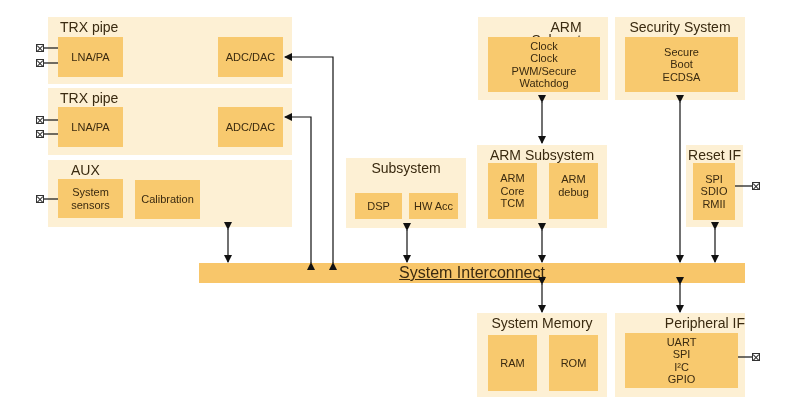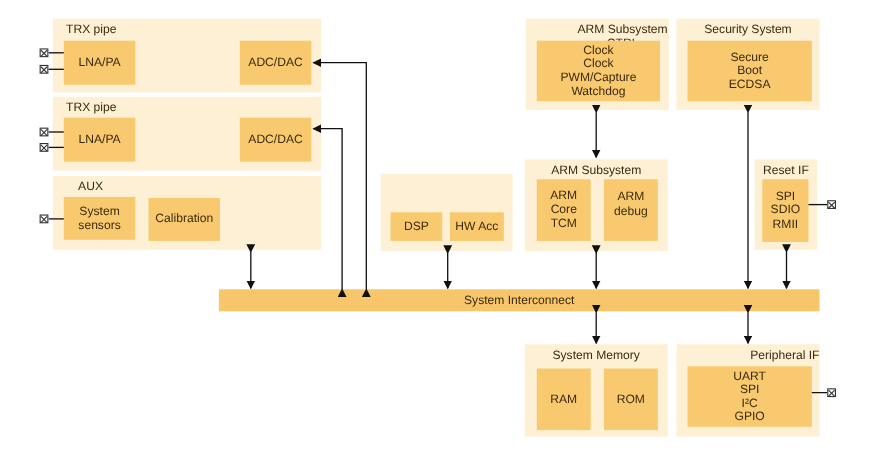--- a/index.html
+++ b/index.html
@@ -2,23 +2,23 @@
 <html><head>
 <meta charset="utf-8">
 <style>
   html, body { margin:0; padding:0; }
   body { width:800px; height:413px; background:#ffffff; position:relative; overflow:hidden;
          font-family:"Liberation Sans", sans-serif; color:#3a2a10; }
   .panel { position:absolute; background:#fdf0d4; box-sizing:border-box; }
   .box { position:absolute; background:#f8c96e; box-sizing:border-box;
          display:flex; flex-direction:column; align-items:center; justify-content:center;
          font-size:11px; line-height:12.5px; text-align:center; }
-  .ptitle { position:absolute; font-size:11px; line-height:12.5px; }
+  .ptitle { position:absolute; font-size:14px; line-height:12.5px; }
   .ptitle.center { text-align:center; left:0; right:0; }
-  .bar { position:absolute; background:#f8c66a; display:flex; align-items:center; justify-content:center; font-size:11px; }
+  .bar { position:absolute; background:#f8c66a; display:flex; align-items:center; justify-content:center; font-size:16px;text-decoration:underline; }
   svg.wires { position:absolute; left:0; top:0; width:800px; height:413px; pointer-events:none; }
   .conn { position:absolute; width:8px; height:8px; border:1px solid #333; box-sizing:border-box; background:#fff; }
   .conn::before, .conn::after { content:""; position:absolute; left:-1px; top:2.5px; width:8px; height:1px; background:#333; }
   .conn::before { transform:rotate(45deg); }
   .conn::after { transform:rotate(-45deg); }
 </style>
 </head>
 <body>
 
 <div class="panel" style="left:48px;top:17px;width:244px;height:67px;">
@@ -47,36 +47,37 @@
 <div class="box" style="left:58px;top:179px;width:65px;height:39px;">
   <span>System</span>
   <span>sensors</span>
 </div>
 <div class="box" style="left:135px;top:180px;width:65px;height:39px;">
     <span>Calibration</span>
   </div>
 
 <div class="panel" style="left:346px;top:158px;width:120px;height:70px;">
   <div class="ptitle center" style="top:4px;">
+    <div>Subsystem</div>
   </div>
 </div>
 <div class="box" style="left:355px;top:193px;width:47px;height:26px;">
     <span>DSP</span>
   </div>
 <div class="box" style="left:409px;top:193px;width:49px;height:26px;">
     <span>HW Acc</span>
   </div>
 
 <div class="panel" style="left:478px;top:17px;width:130px;height:83px;">
   <div class="ptitle center" style="top:4px;margin-left:46px;">ARM Subsystem CTRL</div>
 </div>
 <div class="box" style="left:488px;top:37px;width:112px;height:55px;">
   <span>Clock</span>
   <span>Clock</span>
-  <span>PWM/Capture</span>
+  <span>PWM/Secure</span>
   <span>Watchdog</span>
 </div>
 
 <div class="panel" style="left:615px;top:17px;width:130px;height:83px;">
   <div class="ptitle center" style="top:4px;">Security System</div>
 </div>
 <div class="box" style="left:625px;top:37px;width:113px;height:55px;">
   <span>Secure</span>
   <span>Boot</span>
   <span>ECDSA</span>

